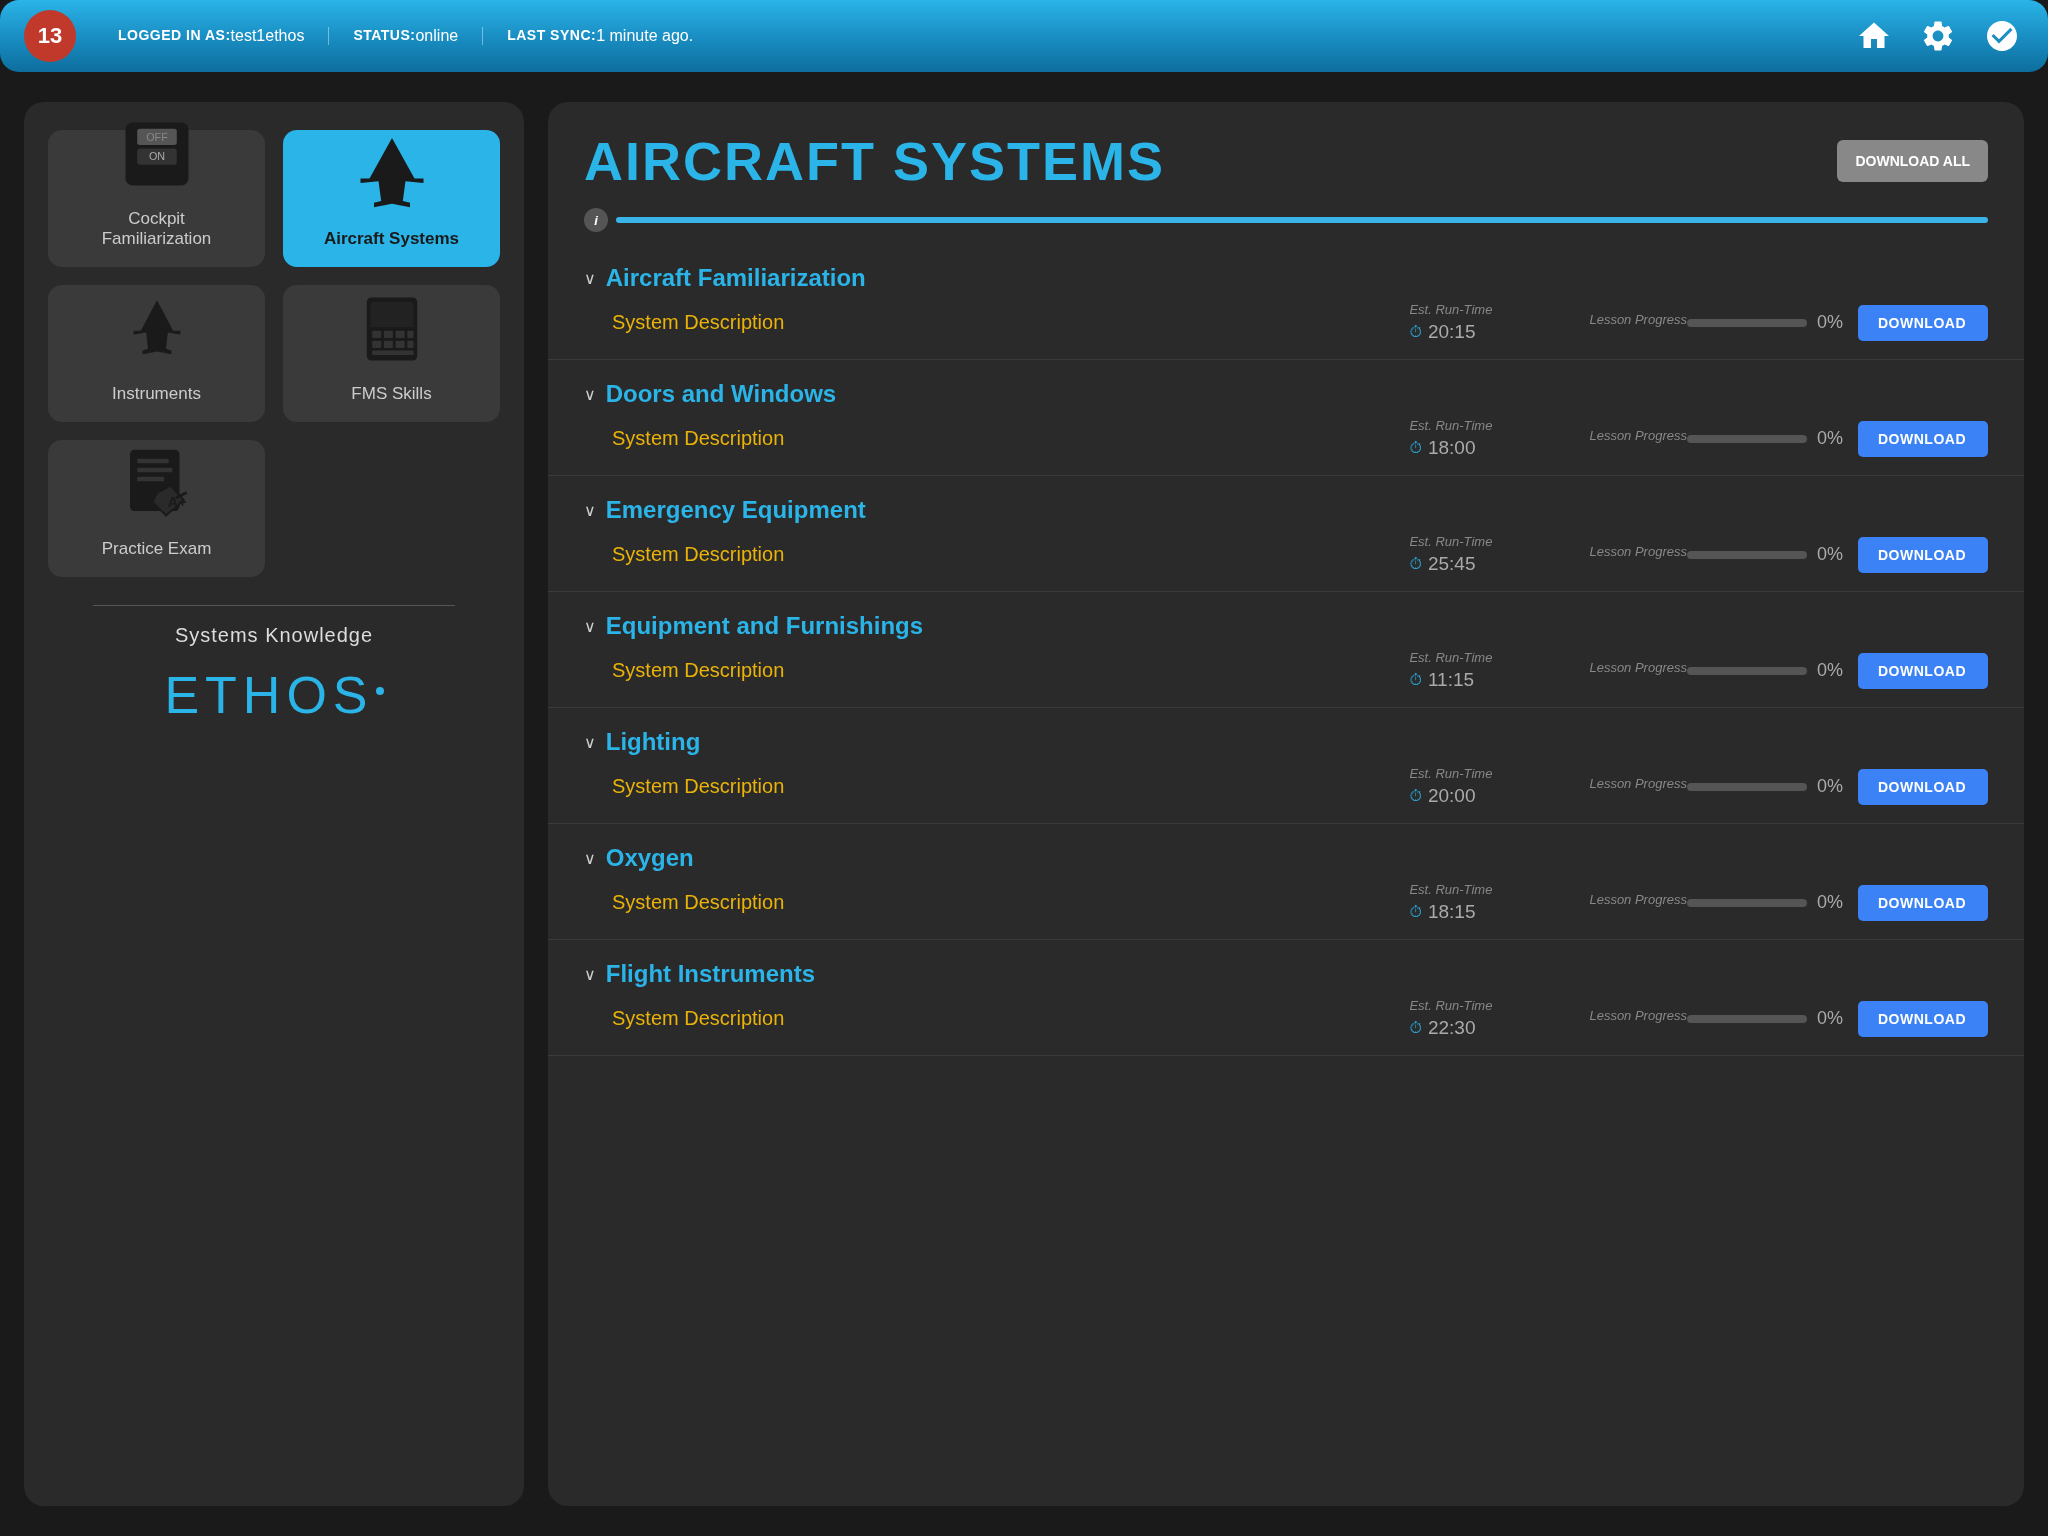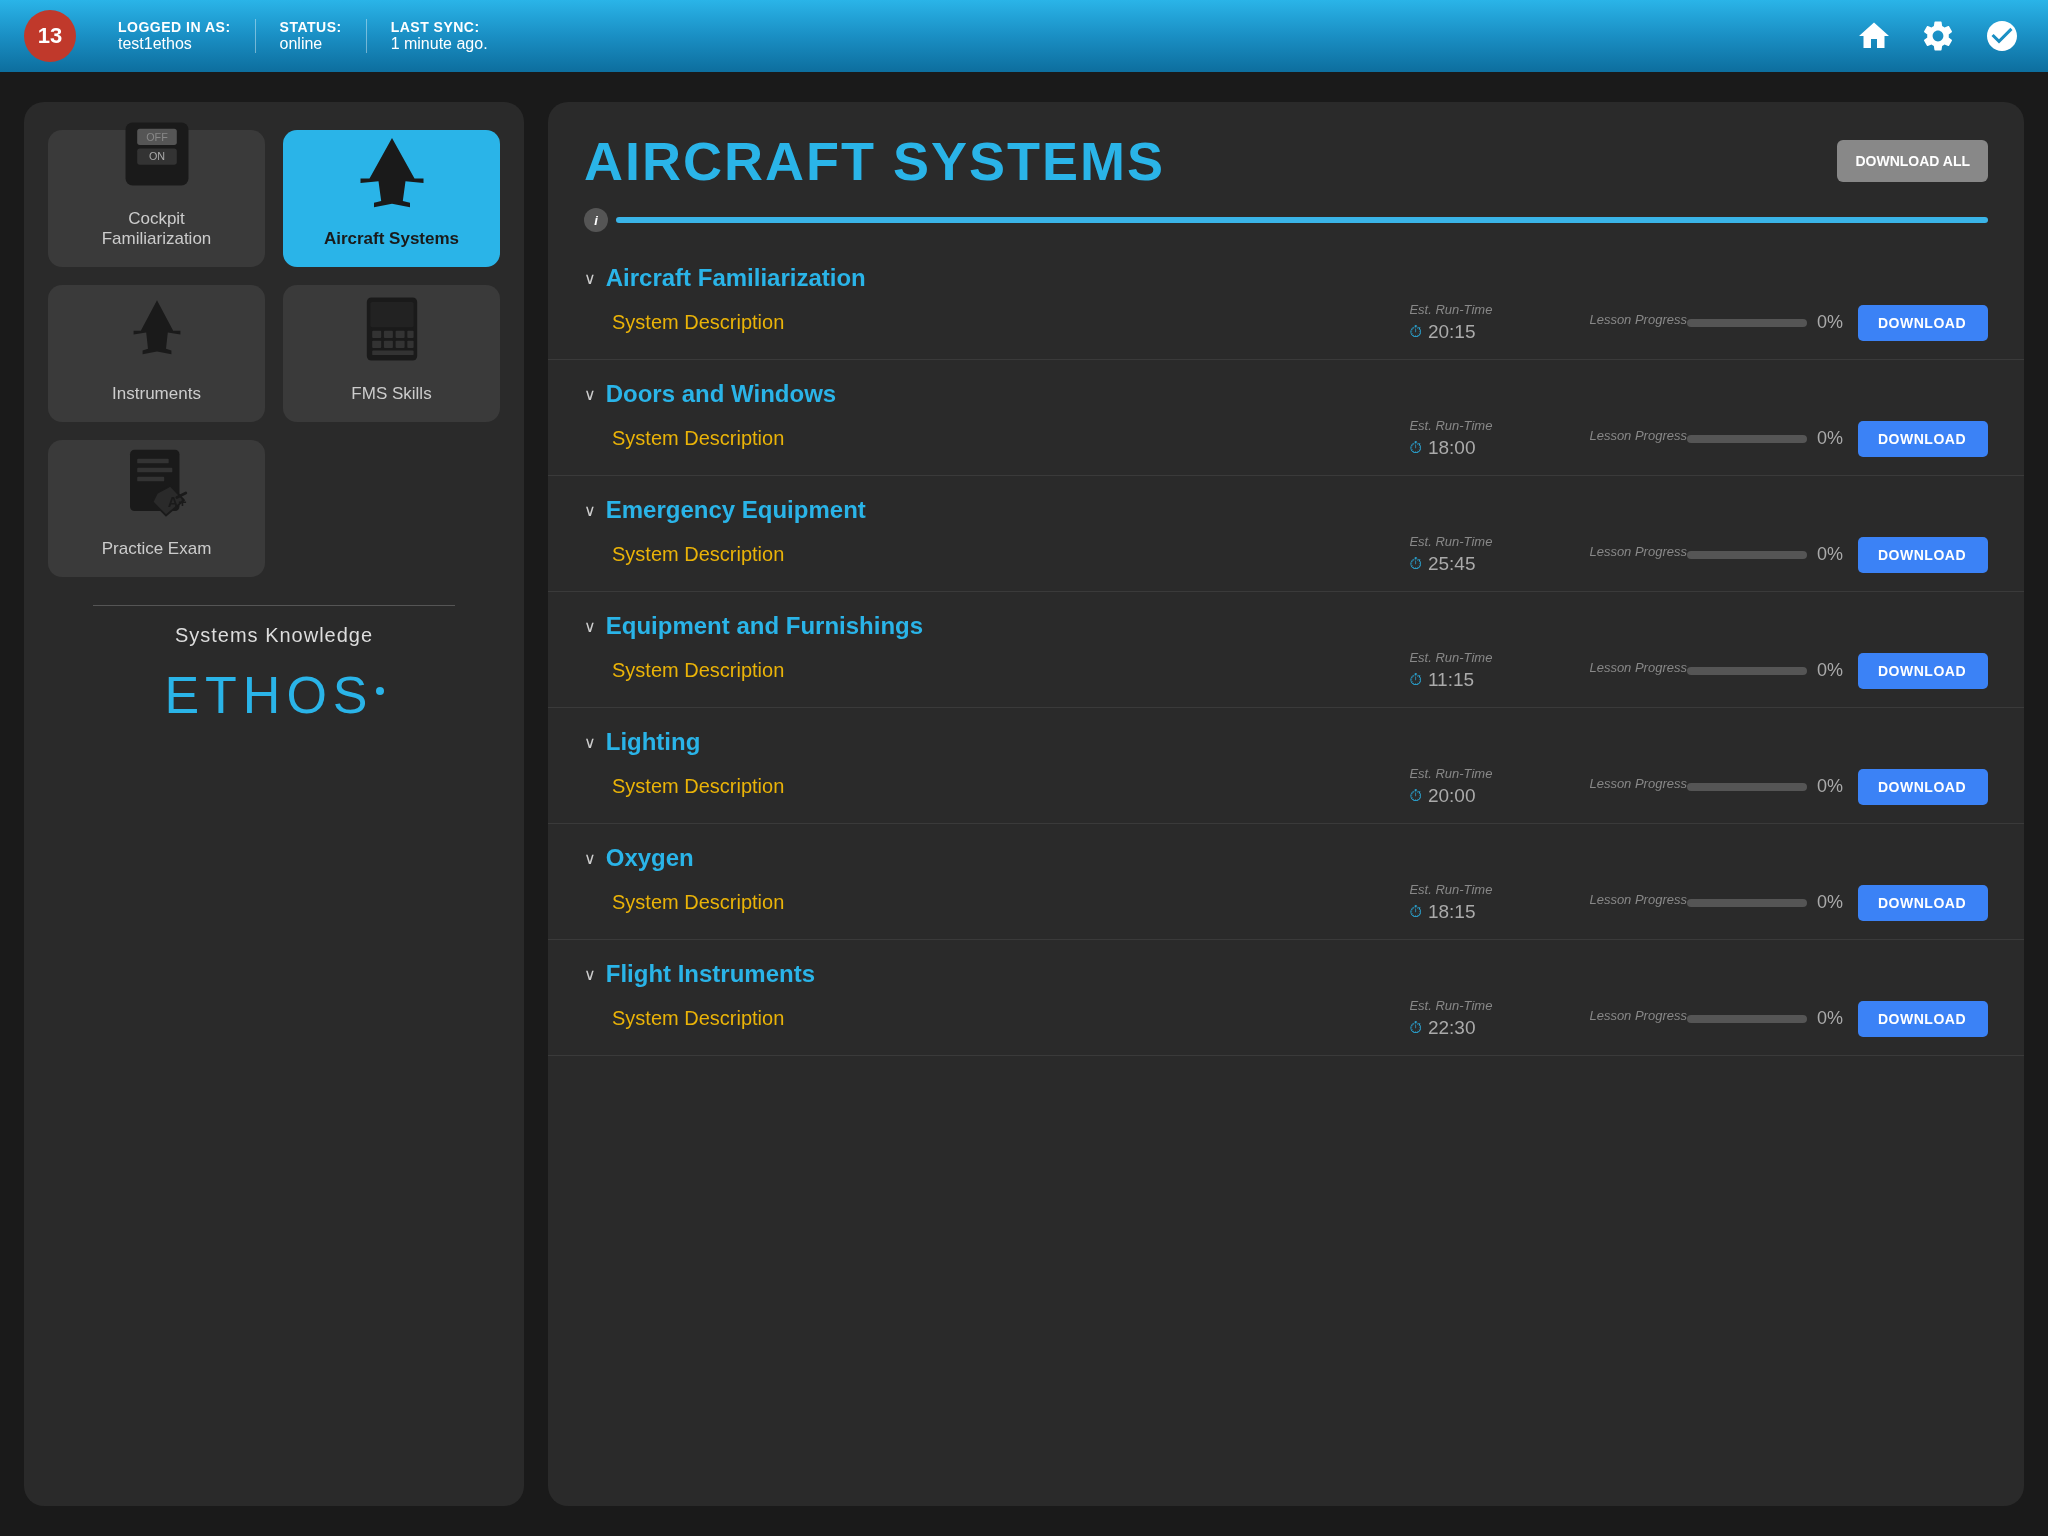--- a/index.html
+++ b/index.html
@@ -13,20 +13,21 @@
 
     
     .top-bar {
       width: 100%;
       height: 72px;
       background: linear-gradient(180deg, #2ab4e8 0%, #1a8fc4 50%, #0d6e9e 100%);
       display: flex;
       align-items: center;
       padding: 0 24px;
       position: relative;
+      border-radius: 19px;
     }
     .top-bar-left {
       display: flex;
       align-items: center;
       gap: 0;
       flex: 1;
     }
     .logo-circle {
       width: 52px;
       height: 52px;
@@ -36,21 +37,21 @@
       align-items: center;
       justify-content: center;
       font-size: 22px;
       font-weight: bold;
       color: white;
       margin-right: 18px;
       flex-shrink: 0;
     }
     .top-bar-section {
       display: flex;
-      flex-direction: column;
+      flex-direction: row;
       padding: 0 24px;
       border-right: 1px solid rgba(255,255,255,0.4);
     }
     .top-bar-section:last-child { border-right: none; }
     .top-bar-label {
       font-size: 14px;
       font-weight: bold;
       color: white;
       text-transform: uppercase;
       letter-spacing: 0.5px;

